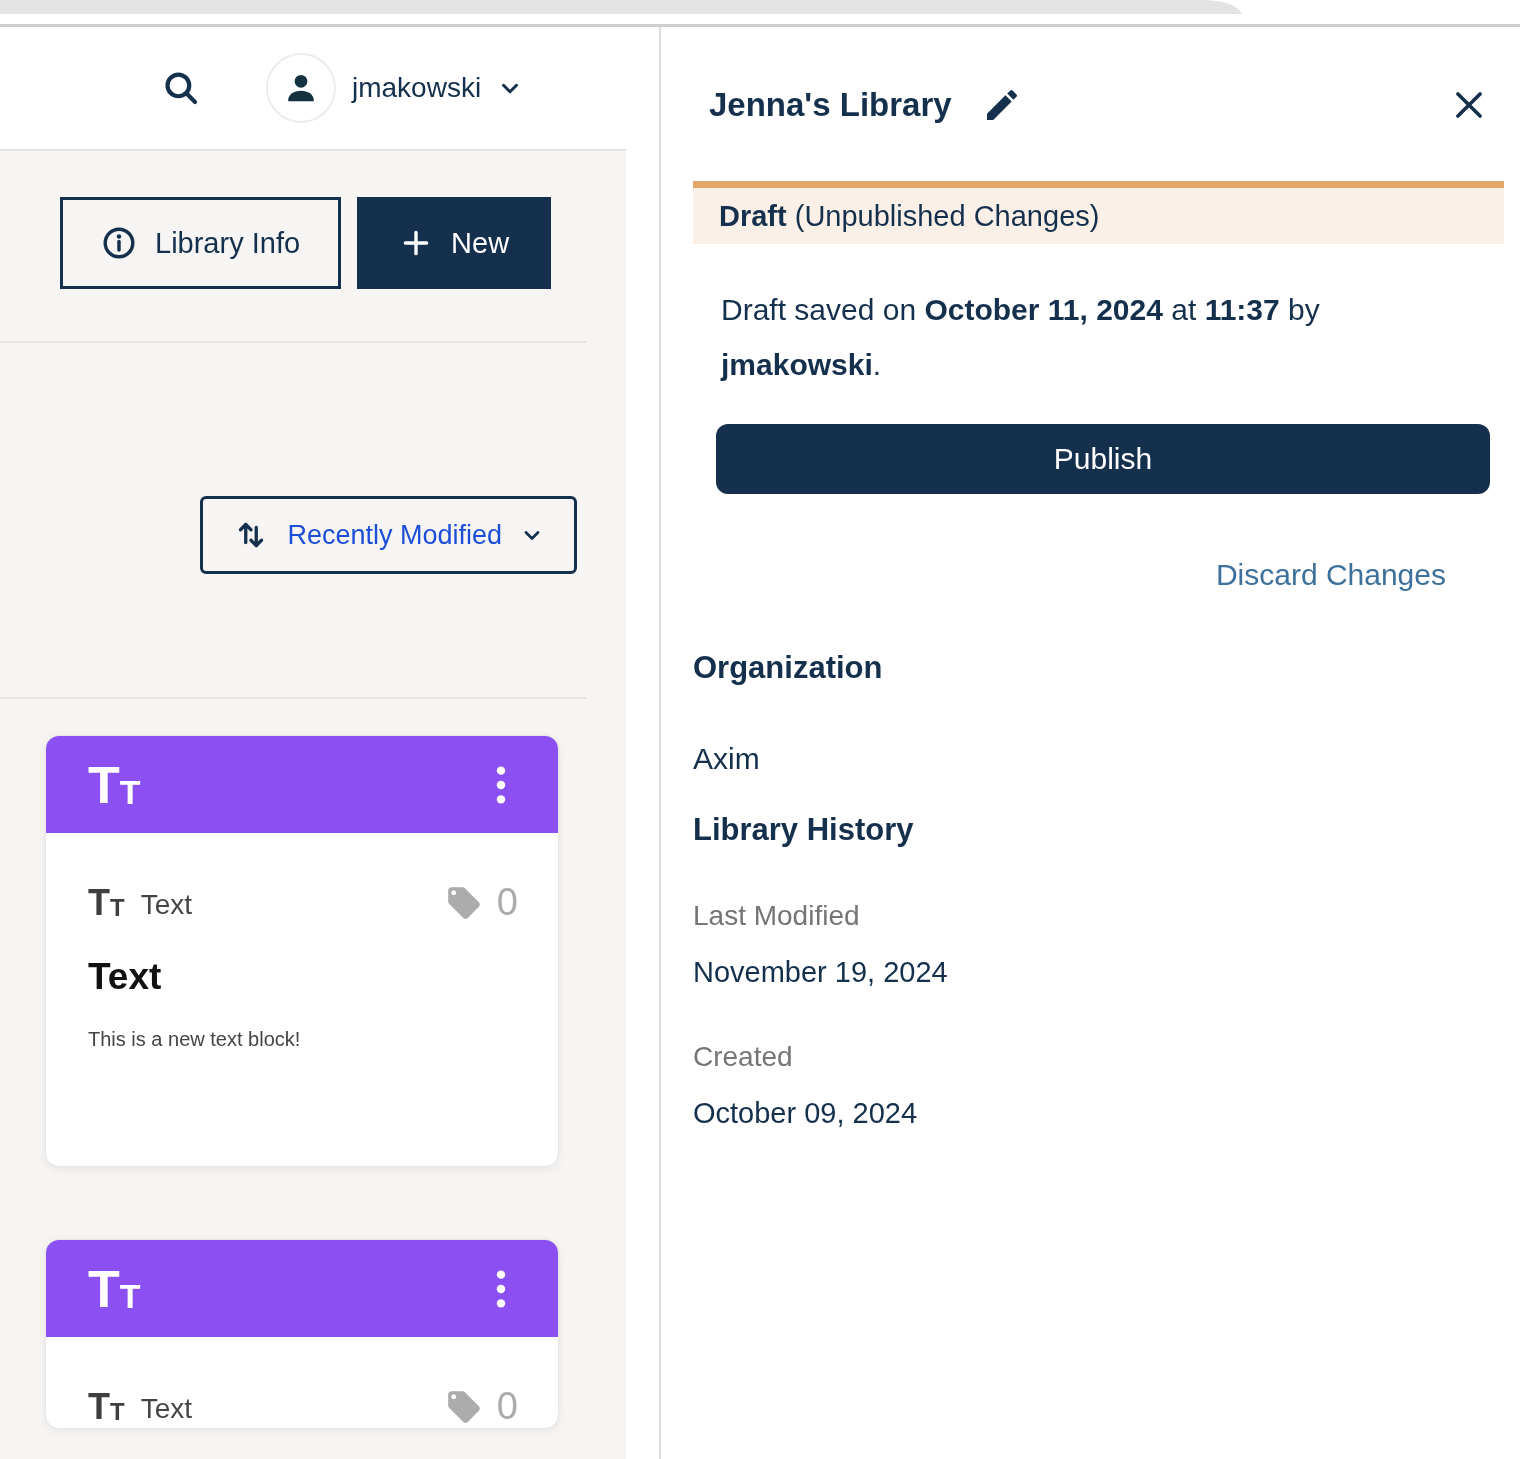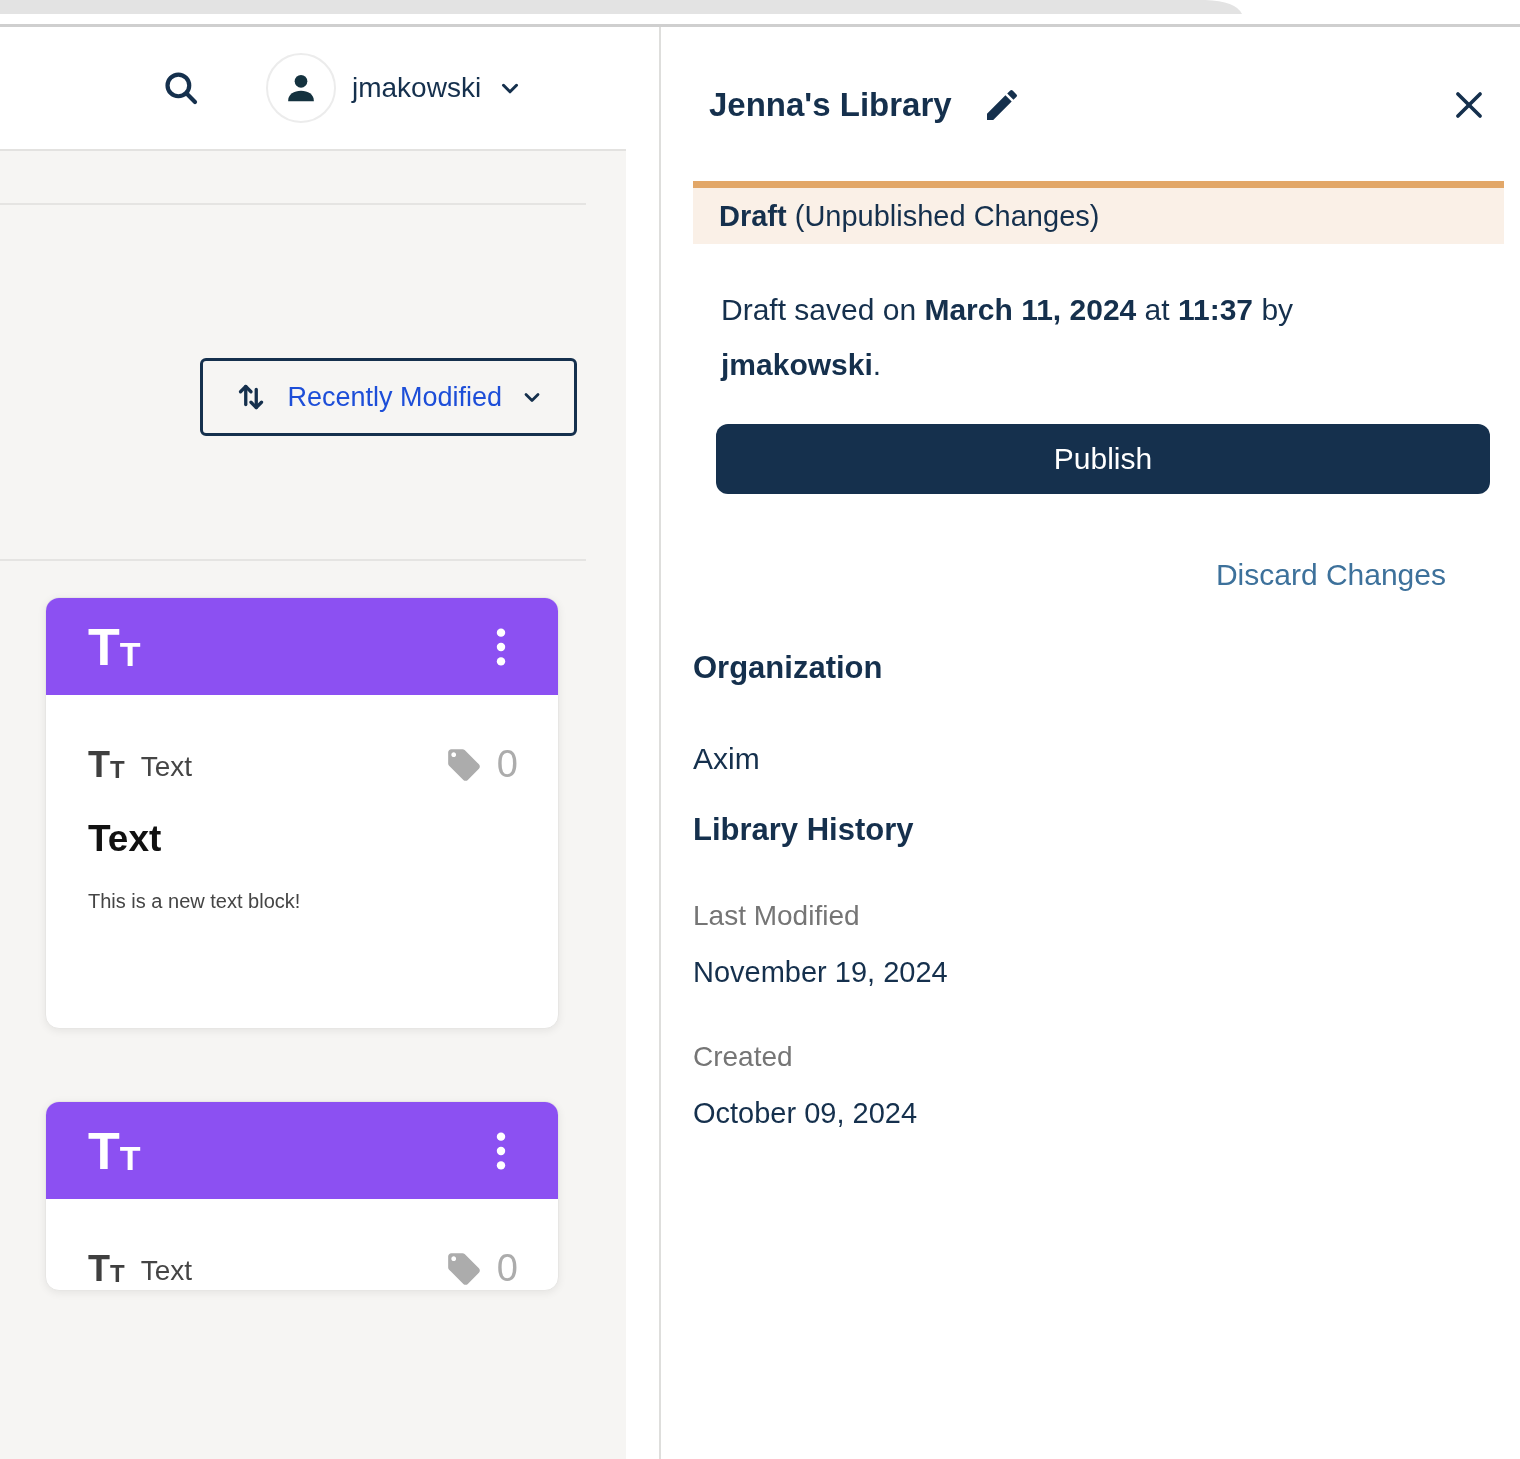--- a/index.html
+++ b/index.html
@@ -126,20 +126,41 @@
           </span>
           <span class="username">jmakowski</span>
           <span class="chev" style="display:flex;">
             <svg width="26" height="26" viewBox="0 0 24 24" fill="none" stroke="#15304D" stroke-width="2.8" stroke-linecap="round" stroke-linejoin="round">
               <path d="M6 9.5l6 6 6-6"></path>
             </svg>
           </span>
         </button>
       </div>
 
+      <div class="actions-row">
+        <button class="btn btn-outline-sq">
+          <span style="display:flex;">
+            <svg width="36" height="36" viewBox="0 0 24 24" fill="none" stroke="#15304D" stroke-width="2.3" stroke-linecap="round">
+              <circle cx="12" cy="12" r="9.2"></circle>
+              <line x1="12" y1="11" x2="12" y2="16.6"></line>
+              <circle cx="12" cy="7.6" r="1.5" fill="#15304D" stroke="none"></circle>
+            </svg>
+          </span>
+          <span>Library Info</span>
+        </button>
+        <button class="btn btn-filled-sq">
+          <span style="display:flex;">
+            <svg width="34" height="34" viewBox="0 0 24 24" fill="none" stroke="#fff" stroke-width="2.4" stroke-linecap="round">
+              <line x1="12" y1="4.5" x2="12" y2="19.5"></line>
+              <line x1="4.5" y1="12" x2="19.5" y2="12"></line>
+            </svg>
+          </span>
+          <span>New</span>
+        </button>
+      </div>
 
       <div class="h-divider div-1"></div>
 
       <div class="sort-row">
         <button class="btn sort-btn">
           <span style="display:flex;">
             <svg width="36" height="36" viewBox="0 0 24 24" fill="none" stroke="#15304D" stroke-width="2.2" stroke-linecap="round" stroke-linejoin="round">
               <line x1="8.5" y1="17" x2="8.5" y2="5"></line>
               <path d="M5 8.5 L8.5 5 L12 8.5" fill="none"></path>
               <line x1="15.5" y1="7" x2="15.5" y2="19"></line>
@@ -248,21 +269,21 @@
         </button>
       </div>
 
       <div class="status-banner">
         <span>
           <span class="status-bold">Draft</span><span> (Unpublished Changes)</span>
         </span>
       </div>
 
       <div class="draft-line">
-        <span>Draft saved on </span><span class="seg-b">March 11, 2024</span><span> at </span><span class="seg-b">11:37</span><span> by </span><br>
+        <span>Draft saved on </span><span class="seg-b">October 11, 2024</span><span> at </span><span class="seg-b">11:37</span><span> by </span><br>
         <span class="seg-b">jmakowski</span><span>.</span>
       </div>
 
       <button class="btn publish-btn">Publish</button>
 
       <div class="discard-row">
         <a class="discard-link">Discard Changes</a>
       </div>
 
       <div class="section-heading org-heading">Organization</div>

